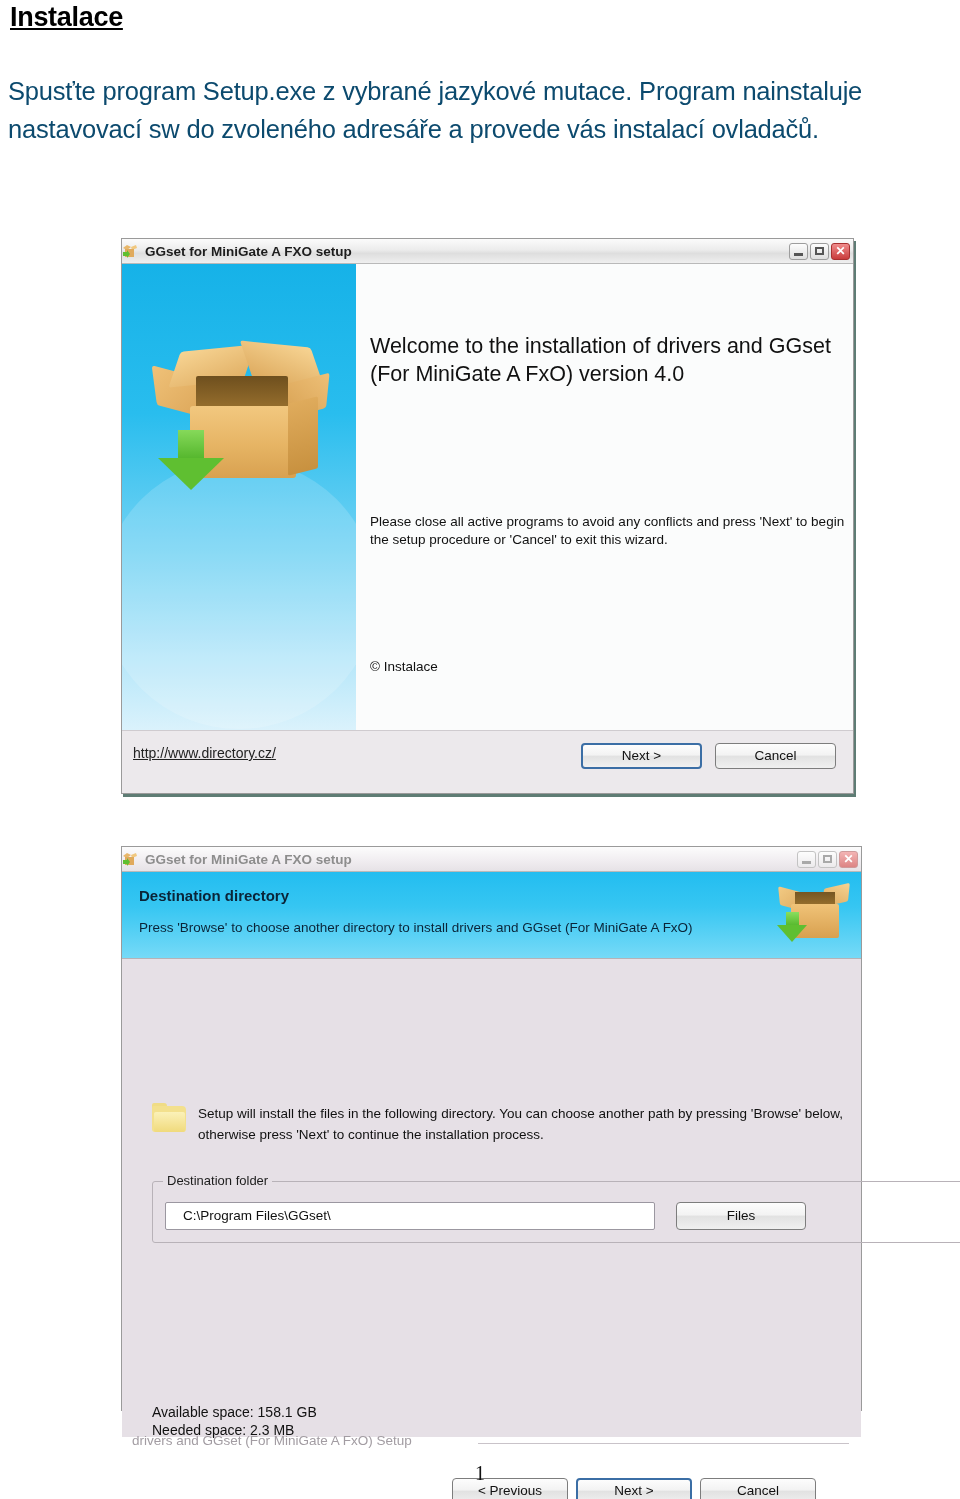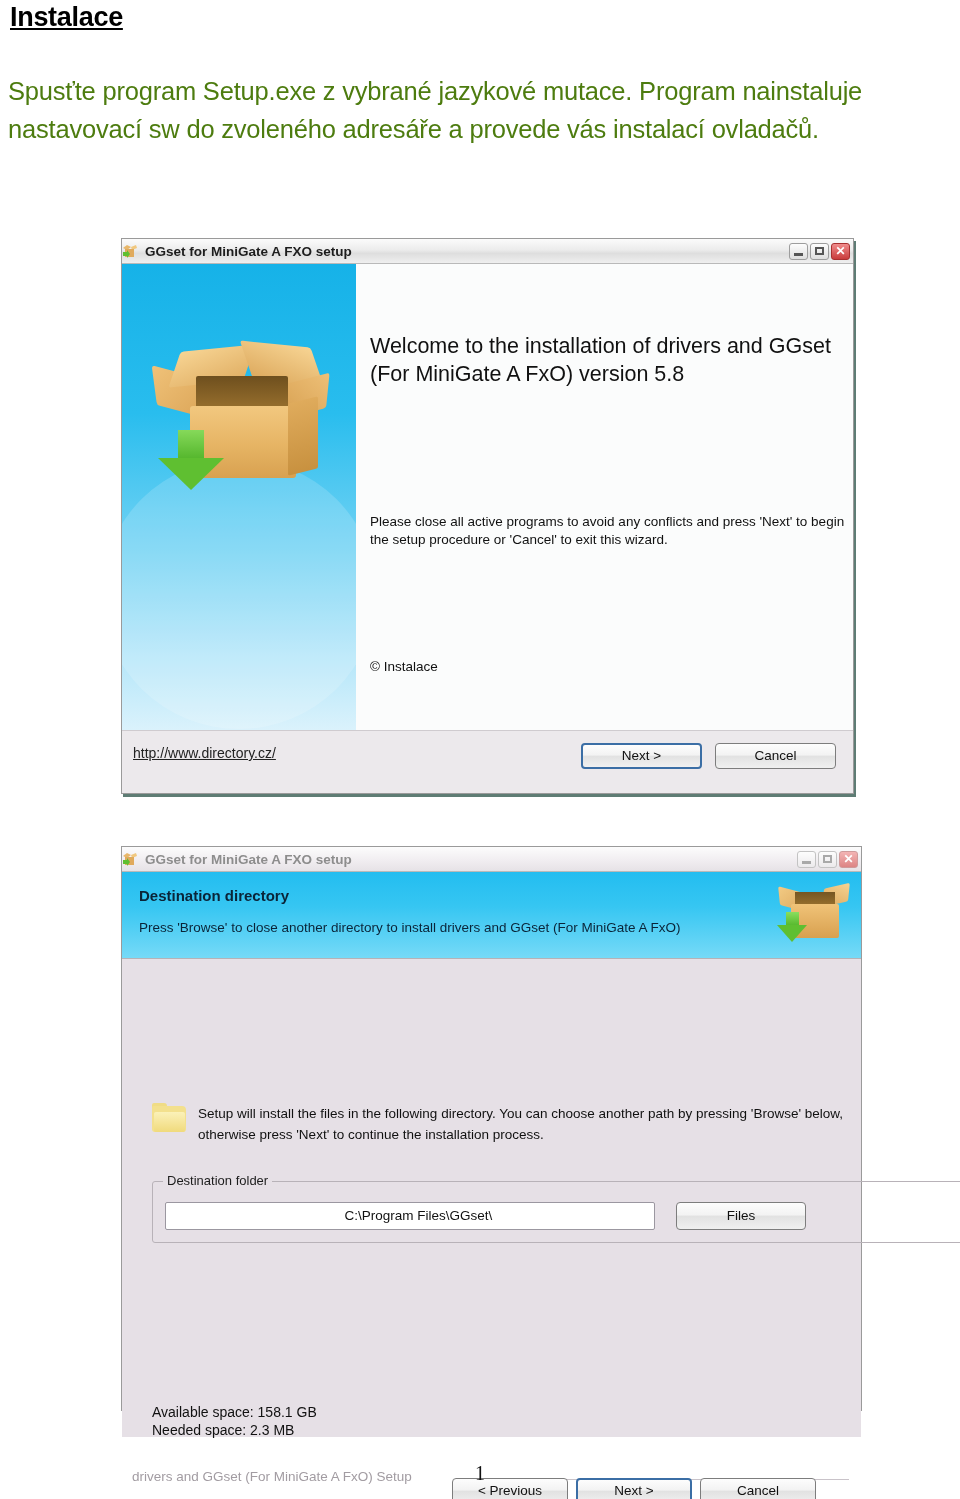--- a/index.html
+++ b/index.html
@@ -27,21 +27,21 @@
     color: #000;
     text-decoration: underline;
   }
   .doc-body {
     position: absolute;
     left: 8px;
     top: 72px;
     width: 940px;
     font-size: 25.5px;
     line-height: 38px;
-    color: #4d7c0f;
+    color: #0c4a6e;
     letter-spacing: -0.2px;
   }
   .page-number {
     position: absolute;
     left: 0;
     top: 1462px;
     width: 960px;
     text-align: center;
     font-size: 20px;
     font-family: "Liberation Serif", serif;
@@ -444,21 +444,20 @@
     background: #ffffff;
     border: 1px solid #9b97a0;
     border-radius: 2px;
     box-sizing: border-box;
     font-size: 13.5px;
     line-height: 26px;
     padding-left: 17px;
     color: #111;
     overflow: hidden;
     white-space: nowrap;
-    text-align: center;
   }
   .btn-browse {
     position: absolute;
     left: 523px;
     top: 20px;
     width: 130px;
     height: 28px;
     line-height: 26px;
   }
   .space-line1 {
@@ -472,21 +471,21 @@
   .space-line2 {
     position: absolute;
     left: 30px;
     top: 445px;
     font-size: 14px;
     color: #111;
   }
   .status-row {
     position: absolute;
     left: 0; right: 0;
-    top: 510px;
+    top: 474px;
     height: 22px;
   }
   .status-text {
     position: absolute;
     left: 10px;
     top: 0;
     font-size: 13.5px;
     color: #a29ca2;
     white-space: nowrap;
   }
@@ -547,21 +546,21 @@
         <div class="bx-front"></div>
         <div class="bx-side"></div>
         <div class="bx-arrow">
           <div class="bx-arrow-stem"></div>
           <div class="bx-arrow-head"></div>
         </div>
       </div>
     </div>
 
     <div class="w1-right">
-      <div class="w1-welcome">Welcome to the installation of drivers and GGset (For MiniGate A FxO) version 5.8</div>
+      <div class="w1-welcome">Welcome to the installation of drivers and GGset (For MiniGate A FxO) version 4.0</div>
       <div class="w1-note">Please close all active programs to avoid any conflicts and press 'Next' to begin the setup procedure or 'Cancel' to exit this wizard.</div>
       <div class="w1-copy">© Instalace</div>
     </div>
 
     <div class="w1-footer">
       <a class="w1-link">http://www.directory.cz/</a>
       <div class="btn default w1-btn-next">Next &gt;</div>
       <div class="btn w1-btn-cancel">Cancel</div>
     </div>
 
@@ -589,21 +588,21 @@
           <span class="glyph-max"></span>
         </span>
       <span class="win-btn close inactive">
           <span class="glyph-close">✕</span>
         </span>
     </span>
   </div>
 
   <div class="w2-header">
     <div class="w2-h-title">Destination directory</div>
-    <div class="w2-h-sub">Press 'Browse' to close another directory to install drivers and GGset (For MiniGate A FxO)</div>
+    <div class="w2-h-sub">Press 'Browse' to choose another directory to install drivers and GGset (For MiniGate A FxO)</div>
     <div class="w2-h-icon">
       <div class="bx-flapA"></div>
       <div class="bx-flapB"></div>
       <div class="bx-inner2"></div>
       <div class="bx-front2"></div>
       <div class="bx-arrow2">
         <div class="st"></div>
         <div class="hd"></div>
       </div>
     </div>

